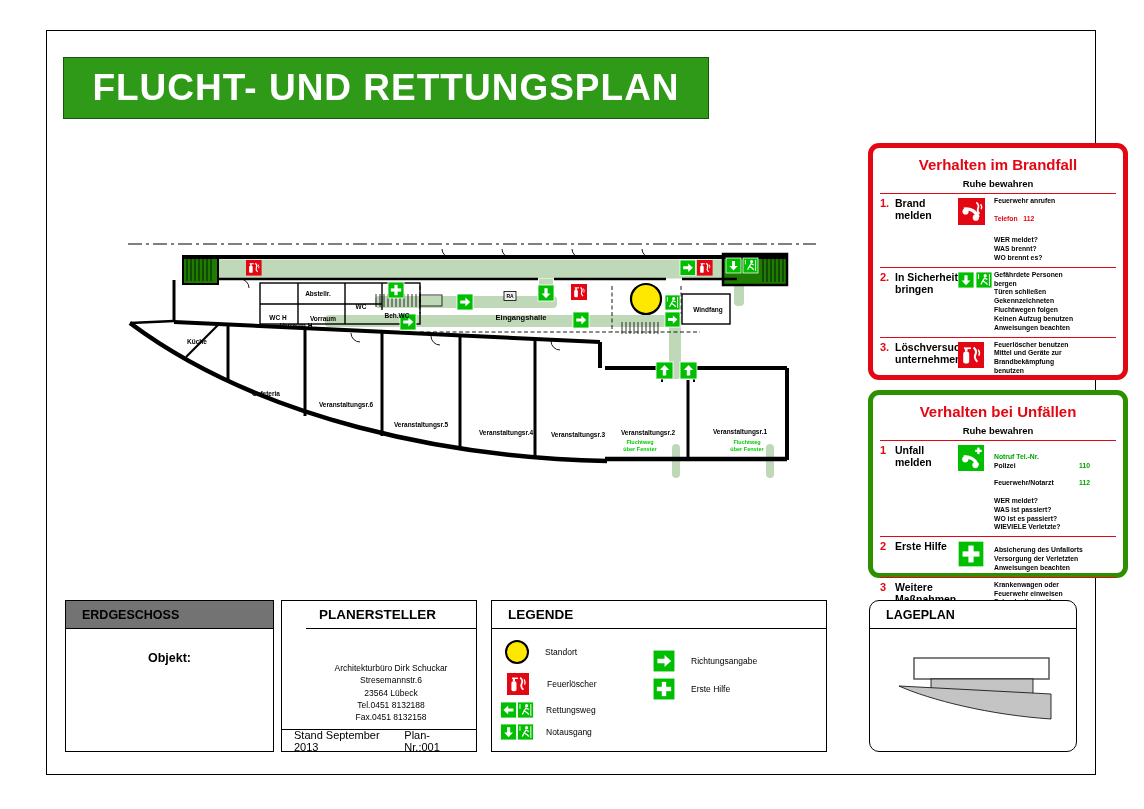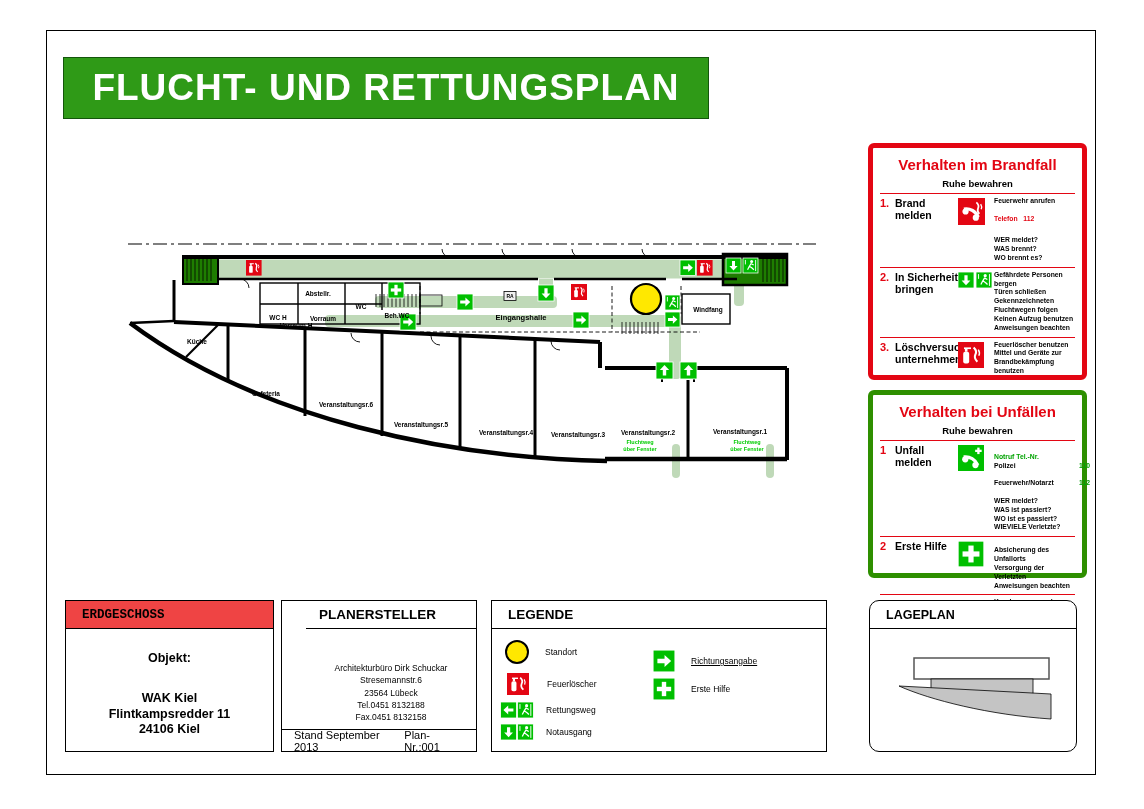--- a/index.html
+++ b/index.html
@@ -13,43 +13,43 @@
   }
   
   .titlebar {
     position:absolute; left:63px; top:57px; width:646px; height:62px;
     background:#2f9a17; border:1px solid #14560c; box-sizing:border-box;
     display:flex; align-items:center; justify-content:center;
   }
   .titlebar span { color:#fff; font-weight:bold; font-size:37px; letter-spacing:1px; }
 
   
-  .panel { position:absolute; left:868px; width:219px; background:#fff; box-sizing:border-box;
-           border-radius:6px; padding:3px 7px; }
+  .panel { position:absolute; left:868px; width:260px; background:#fff; box-sizing:border-box;
+           border-radius:11px; padding:3px 7px; }
   .panel.red   { top:143px; height:237px; border:5px solid #e30613; }
   .panel.green { top:390px; height:188px; border:5px solid #2e8f00; }
   .p-title { color:#e30613; font-weight:bold; font-size:15px; text-align:center; margin-top:5px; }
   .p-sub   { color:#000; font-weight:bold; font-size:9.5px; text-align:center; margin-top:5px; }
   .hr-red  { border:none; border-top:1.7px solid #e30613; margin:4px 0 3px 0; }
   .b-item  { display:flex; align-items:flex-start; margin:1px 0; }
   .i-num   { color:#e30613; font-weight:bold; font-size:11px; width:15px; flex:none; }
   .i-title { color:#000; font-weight:bold; font-size:10.5px; width:63px; flex:none; line-height:1.15; }
   .i-icons { width:36px; flex:none; display:flex; gap:2px; align-items:flex-start; padding-top:1px; }
   .i-text  { font-size:6.8px; font-weight:bold; line-height:1.3; white-space:pre-line; flex:1; color:#000; }
   .red-text   { color:#e30613; }
   .green-text { color:#00a300; }
   .numrow { display:flex; justify-content:space-between; width:96px; }
   .blank4 { height:4px; }
 
   
   .box { position:absolute; border:1.2px solid #000; background:#fff; box-sizing:border-box; }
   .box-header { height:28px; line-height:28px; font-weight:bold; border-bottom:1.2px solid #000;
                 box-sizing:border-box; padding-left:16px; }
   .erdgeschoss { left:65px;  top:600px; width:209px; height:152px; }
-  .erdgeschoss .box-header { background:#ef4444; font-size:12.5px;font-family:Liberation Mono, monospace; }
+  .erdgeschoss .box-header { background:#737373; font-size:12.5px; }
   .erd-body { text-align:center; font-weight:bold; font-size:12.5px; }
   .erd-objekt { margin-top:22px; }
   .erd-addr { margin-top:26px; white-space:pre-line; line-height:1.25; }
   .planersteller { left:281px; top:600px; width:196px; height:152px;padding-left:24px; }
   .planersteller .box-header { font-size:13.5px; padding-left:13px; }
   .plst-body { text-align:center; font-size:8.5px; white-space:pre-line; line-height:1.45; margin-top:33px; }
   .plst-footer { position:absolute; left:0; right:0; bottom:0; height:21px; border-top:1.2px solid #000;
                  display:flex; justify-content:space-between; align-items:center; padding:0 12px; font-size:11px; }
   .legende { left:491px; top:600px; width:336px; height:152px; }
   .legende .box-header { font-size:13.5px; }
@@ -370,23 +370,20 @@
     <span class="i-text">Krankenwagen oder
 Feuerwehr einweisen
 Schaulustige entfernen</span>
   </div>
 </div>
 
 <div class="box erdgeschoss">
   <div class="box-header">ERDGESCHOSS</div>
   <div class="erd-body">
     <div class="erd-objekt">Objekt:</div>
-    <div class="erd-addr">WAK Kiel
-Flintkampsredder 11
-24106 Kiel</div>
   </div>
 </div>
 
 <div class="box planersteller">
   <div class="box-header">PLANERSTELLER</div>
   <div class="plst-body">Architekturbüro Dirk Schuckar
 Stresemannstr.6
 23564 Lübeck
 Tel.0451 8132188
 Fax.0451 8132158</div>
@@ -415,21 +412,21 @@
     </svg>
     <span class="lg-label" style="margin-left:12px">Rettungsweg</span>
   </div>
   <div class="lg-item" style="left:8px; top:123px;">
     <svg width="34" height="16" viewBox="0 0 41 20">
       <use href="#ic-arrow" transform="translate(20,0) rotate(90)"></use>
       <use href="#ic-run" transform="translate(21,0)"></use>
     </svg>
     <span class="lg-label" style="margin-left:12px">Notausgang</span>
   </div>
-  <div class="lg-item" style="left:161px; top:49px;text-decoration:underline;">
+  <div class="lg-item" style="left:161px; top:49px;">
     <svg width="22" height="22" viewBox="0 0 20 20">
         <use href="#ic-arrow"></use>
       </svg>
     <span class="lg-label">Richtungsangabe</span>
   </div>
   <div class="lg-item" style="left:161px; top:77px;">
     <svg width="22" height="22" viewBox="0 0 20 20">
         <use href="#ic-cross"></use>
       </svg>
     <span class="lg-label">Erste Hilfe</span>

